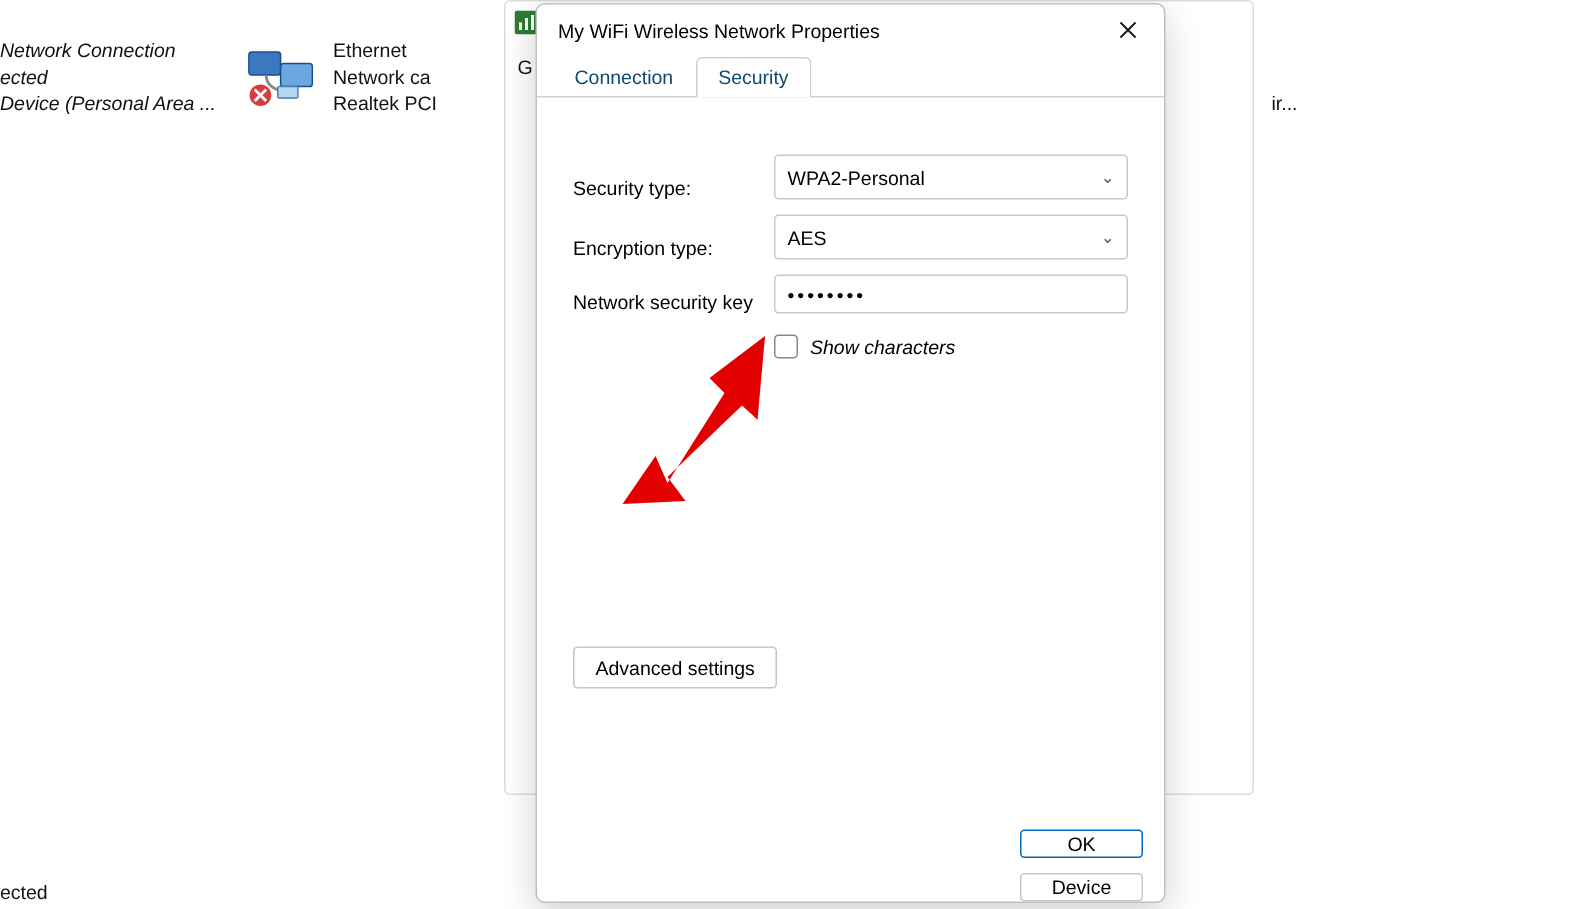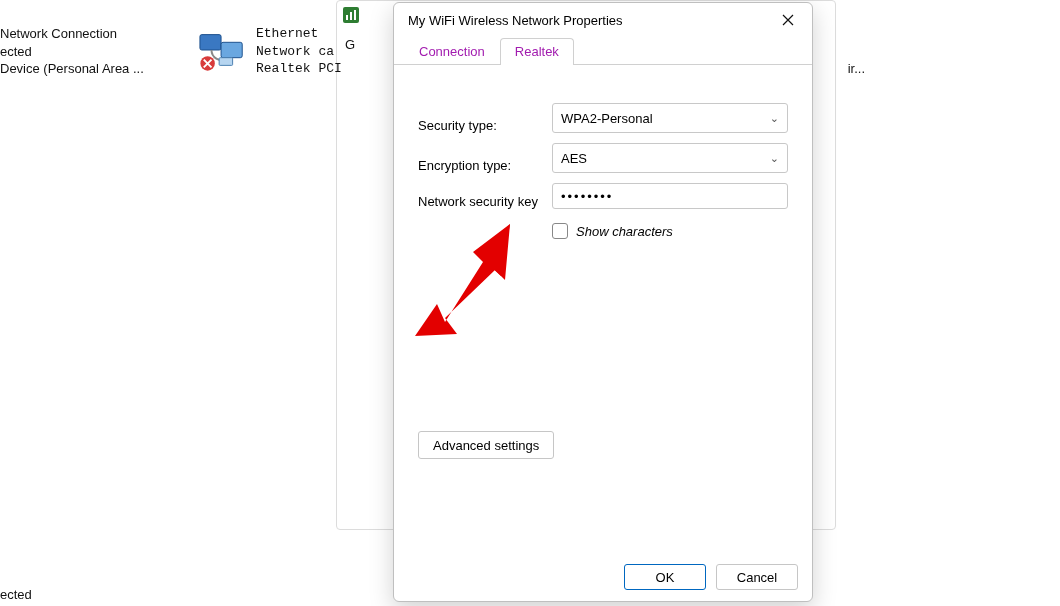--- a/index.html
+++ b/index.html
@@ -18,22 +18,22 @@
     .bg-panel {
       position: absolute;
       top: 0; left: 0; right: 0; bottom: 0;
       padding: 0;
     }
     .net-group {
       display: flex;
       gap: 8px;
       position: absolute;
     }
-    .net-item-left { left: 0; top: 25px; width: 200px; }
-    .net-item-mid { left: 198px; top: 25px; width: 155px; font-family: Liberation Mono, monospace; }
+    .net-item-left { left: 0; top: 25px; width: 200px; font-style: italic; }
+    .net-item-mid { left: 164px; top: 25px; width: 155px; }
     .net-item-icon {
       width: 50px; height: 50px;
       display:flex; align-items:center; justify-content:center;
       flex-shrink: 0;
     }
     .net-item-text { line-height: 1.35; overflow: hidden; }
     .net-item-text .line { white-space: nowrap; overflow: hidden; text-overflow: ellipsis; color:#111;}
     .bottom-text {
       position:absolute; left:0; bottom:4px; color:#111;
     }
@@ -55,21 +55,20 @@
     .dialog {
       position: absolute;
       left: 357px; top: 2px;
       width: 420px; height: 600px;
       background: #fff;
       border: 1px solid #bfbfbf;
       border-radius: 6px;
       box-shadow: 0 8px 24px rgba(0,0,0,.18);
       display: flex;
       flex-direction: column;
-      margin-left: 36px;
     }
     .titlebar {
       display:flex; align-items:center; justify-content:space-between;
       padding: 6px 10px 6px 14px;
       height: 34px;
     }
     .titlebar .title { font-size: 13px; }
     .close-btn {
       width: 28px; height: 28px; display:flex; align-items:center; justify-content:center;
       font-size: 14px; cursor:pointer;
@@ -77,21 +76,21 @@
 
     .tabstrip {
       display:flex;
       padding: 0 10px;
       border-bottom: 1px solid #d0d0d0;
       gap:0;
     }
     .tab {
       padding: 5px 14px 6px 14px;
       font-size: 13px;
-      color:#a21caf;
+      color:#0c4a6e;
       border: 1px solid transparent;
       border-bottom: none;
       position:relative;
       top:1px;
       background:#f6f6f6;
       cursor:pointer;
     }
     .tab.active {
       background:#fff;
       border-color:#d0d0d0;
@@ -138,22 +137,22 @@
 
     .adv-btn {
       position:absolute; left:24px; top: 366px;
       height: 28px; padding: 0 14px;
       border:1px solid #c6c6c6; border-radius:3px; background:#fff;
       font-size:13px; cursor:pointer;
     }
 
     .footer {
       height: 48px;
-      display:flex; align-items:center; justify-content:flex-end;
-      gap: 10px; padding: 0 14px;
+      display:flex; align-items:flex-end; justify-content:flex-end;
+      gap: 10px; padding: 0 14px; flex-direction: column;
     }
     .dlg-btn {
       min-width: 82px; height:26px; border-radius:3px; font-size:13px;
       background:#fff; cursor:pointer;
     }
     .ok-btn { border:1px solid #0067c0; color:#000; }
     .cancel-btn { border:1px solid #c6c6c6; }
 
     
     .arrow {
@@ -217,21 +216,21 @@
     <div class="title">My WiFi Wireless Network Properties</div>
     <div class="close-btn">
       <svg width="12" height="12" viewBox="0 0 12 12">
           <path d="M1 1 L11 11 M11 1 L1 11" stroke="#111" stroke-width="1.2"></path>
         </svg>
     </div>
   </div>
 
   <div class="tabstrip">
     <div class="tab inactive">Connection</div>
-    <div class="tab active">Realtek</div>
+    <div class="tab active">Security</div>
   </div>
 
   <div class="content">
 
     <div class="form-row">
       <div class="form-label">Security type:</div>
       <div class="form-control">
         <span>WPA2-Personal</span>
         <span class="chev">⌄</span>
       </div>
@@ -253,20 +252,20 @@
     <div class="check-row">
       <div class="checkbox"></div>
       <div>Show characters</div>
     </div>
 
     <button class="adv-btn">Advanced settings</button>
   </div>
 
   <div class="footer">
     <button class="dlg-btn ok-btn">OK</button>
-    <button class="dlg-btn cancel-btn">Cancel</button>
+    <button class="dlg-btn cancel-btn">Device</button>
   </div>
 </div>
 
 <svg class="arrow" viewBox="0 0 110 120">
   <polygon points="95,6 58,34 68,44 30,104 22,86 0,118 42,116 30,100 80,52 90,62" fill="#e30000"></polygon>
   <polygon points="95,6 66,40 86,58" fill="#e30000"></polygon>
 </svg>
 
 </body></html>

